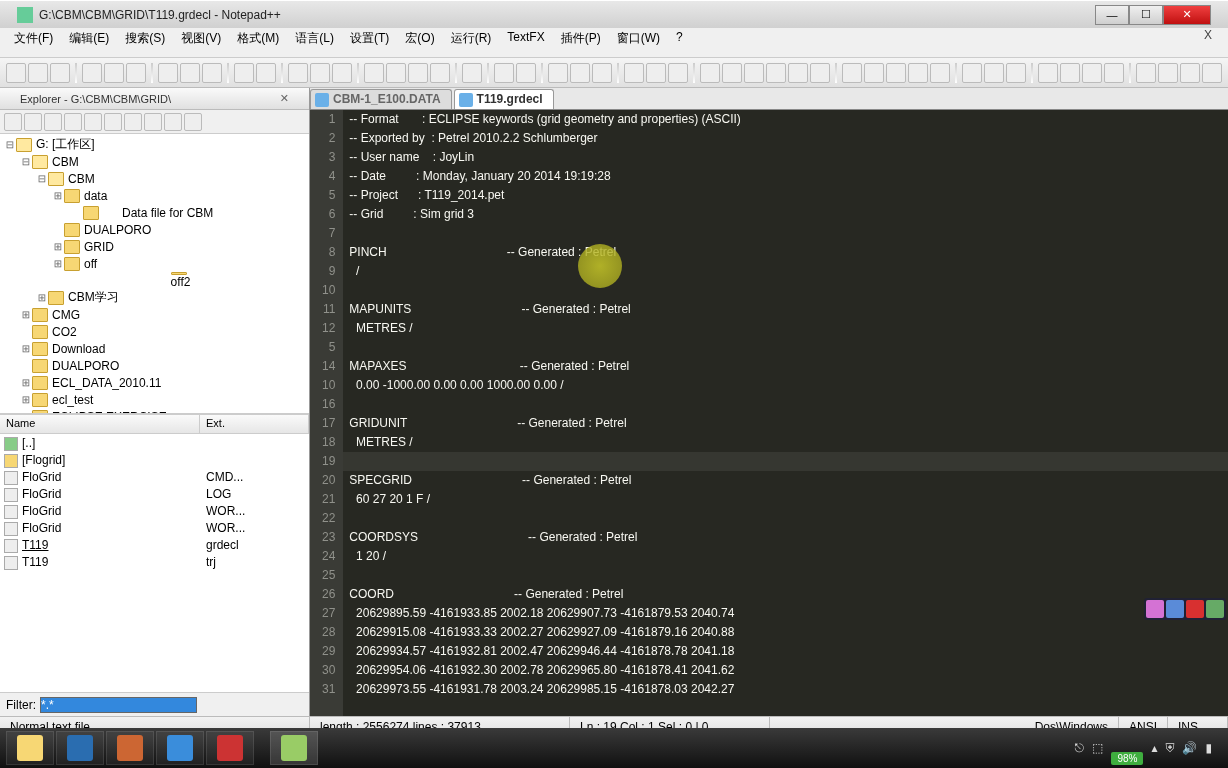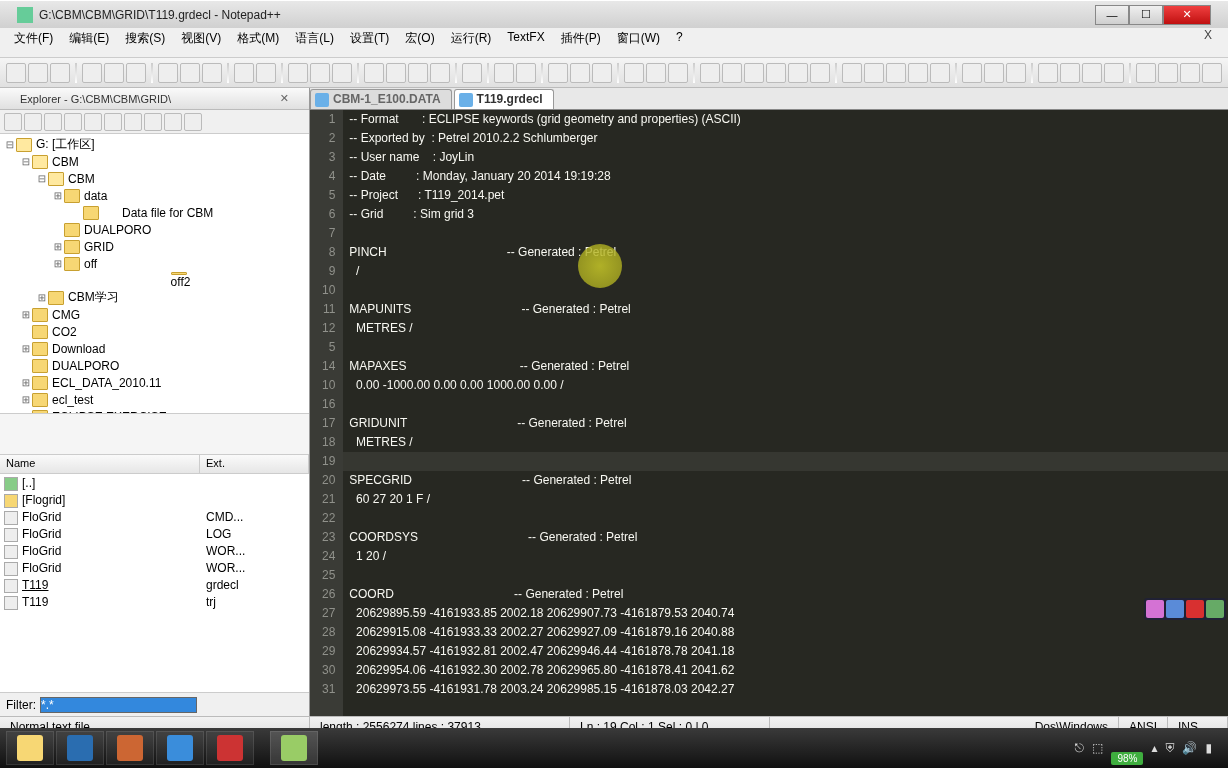--- a/index.html
+++ b/index.html
@@ -32,21 +32,21 @@
 .explorer { width: 310px; background:#f5f5f5; display:flex; flex-direction:column; border-right:1px solid #999;}
 .exp-title { height:22px; background: linear-gradient(#fafafa,#e0e0e0); display:flex; align-items:center; padding:0 20px; border-bottom:1px solid #bbb; justify-content:space-between;}
 .exp-title .t { font-size:11px; color:#333; }
 .exp-toolbar { height:24px; background:#f0f0f0; display:flex; align-items:center; padding:0 4px; gap:2px; border-bottom:1px solid #ccc;}
 .exp-toolbar .tbtn { width:18px;height:18px;}
 .tree { flex: 0 0 280px; overflow:auto; background:#fff; border-bottom:1px solid #ccc; padding: 2px 0;}
 .tree-item { display:flex; align-items:center; height:17px; padding-left:4px; white-space:nowrap;}
 .tree-item .twist { width:12px; text-align:center; color:#666; font-size:10px;}
 .tree-item .fold { width:16px; height:14px; background:#f7d774; border:1px solid #c8a030; margin-right:4px; border-radius:1px;}
 .tree-item .fold.open { background:#ffe9a0;}
-.file-list-header { height:20px; background: linear-gradient(#fafafa,#e6e6e6); display:flex; border-bottom:1px solid #ccc; border-top:1px solid #ccc;margin-top:40px;}
+.file-list-header { height:20px; background: linear-gradient(#fafafa,#e6e6e6); display:flex; border-bottom:1px solid #ccc; border-top:1px solid #ccc;}
 .file-list-header .col { padding:2px 6px; border-right:1px solid #ccc; font-size:11px;}
 .file-list { flex:1; background:#fff; overflow:auto;}
 .file-row { display:flex; height:17px; align-items:center;}
 .file-row.sel { }
 .file-row .fname { width:200px; padding-left:22px; position:relative;}
 .file-row .fname .fi { position:absolute; left:4px; top:1px; width:14px; height:14px; background:#eee; border:1px solid #aaa;}
 .file-row .fext { flex:1; padding-left:6px;}
 .file-row .fname.under { text-decoration: underline;}
 .filter-bar { height:24px; background:#f0f0f0; display:flex; align-items:center; padding:0 6px; gap:4px; border-top:1px solid #ccc;}
 .filter-bar input { flex:0 0 40px; background:#3388dd; border:1px solid #666; height:16px; color:#fff;}

